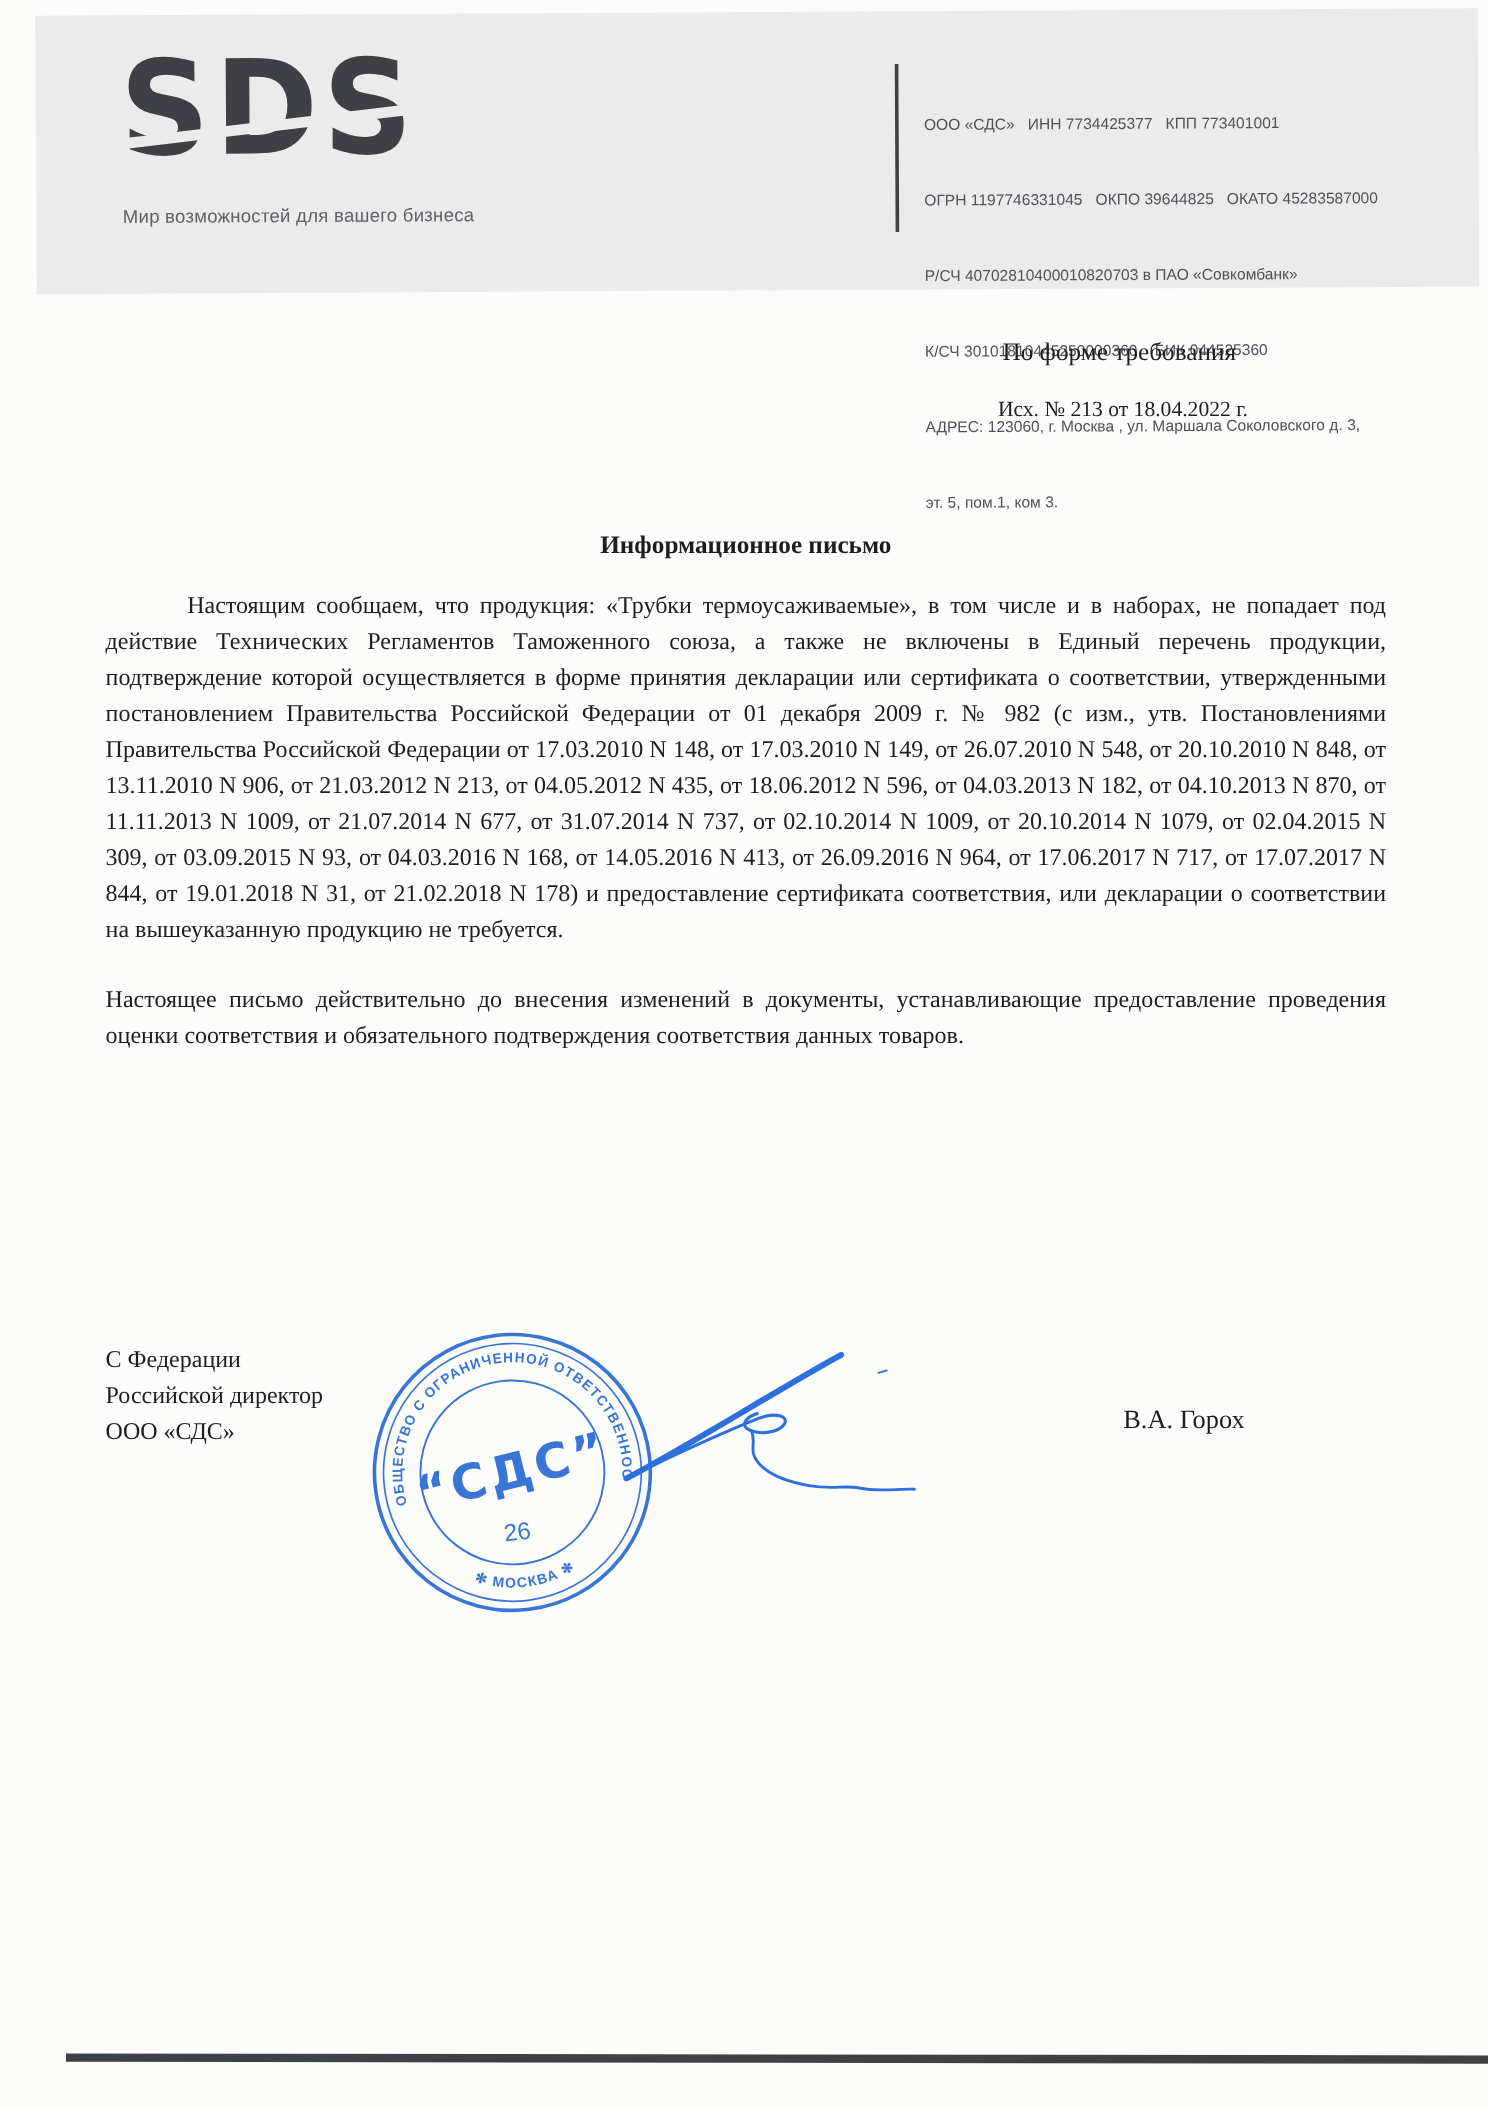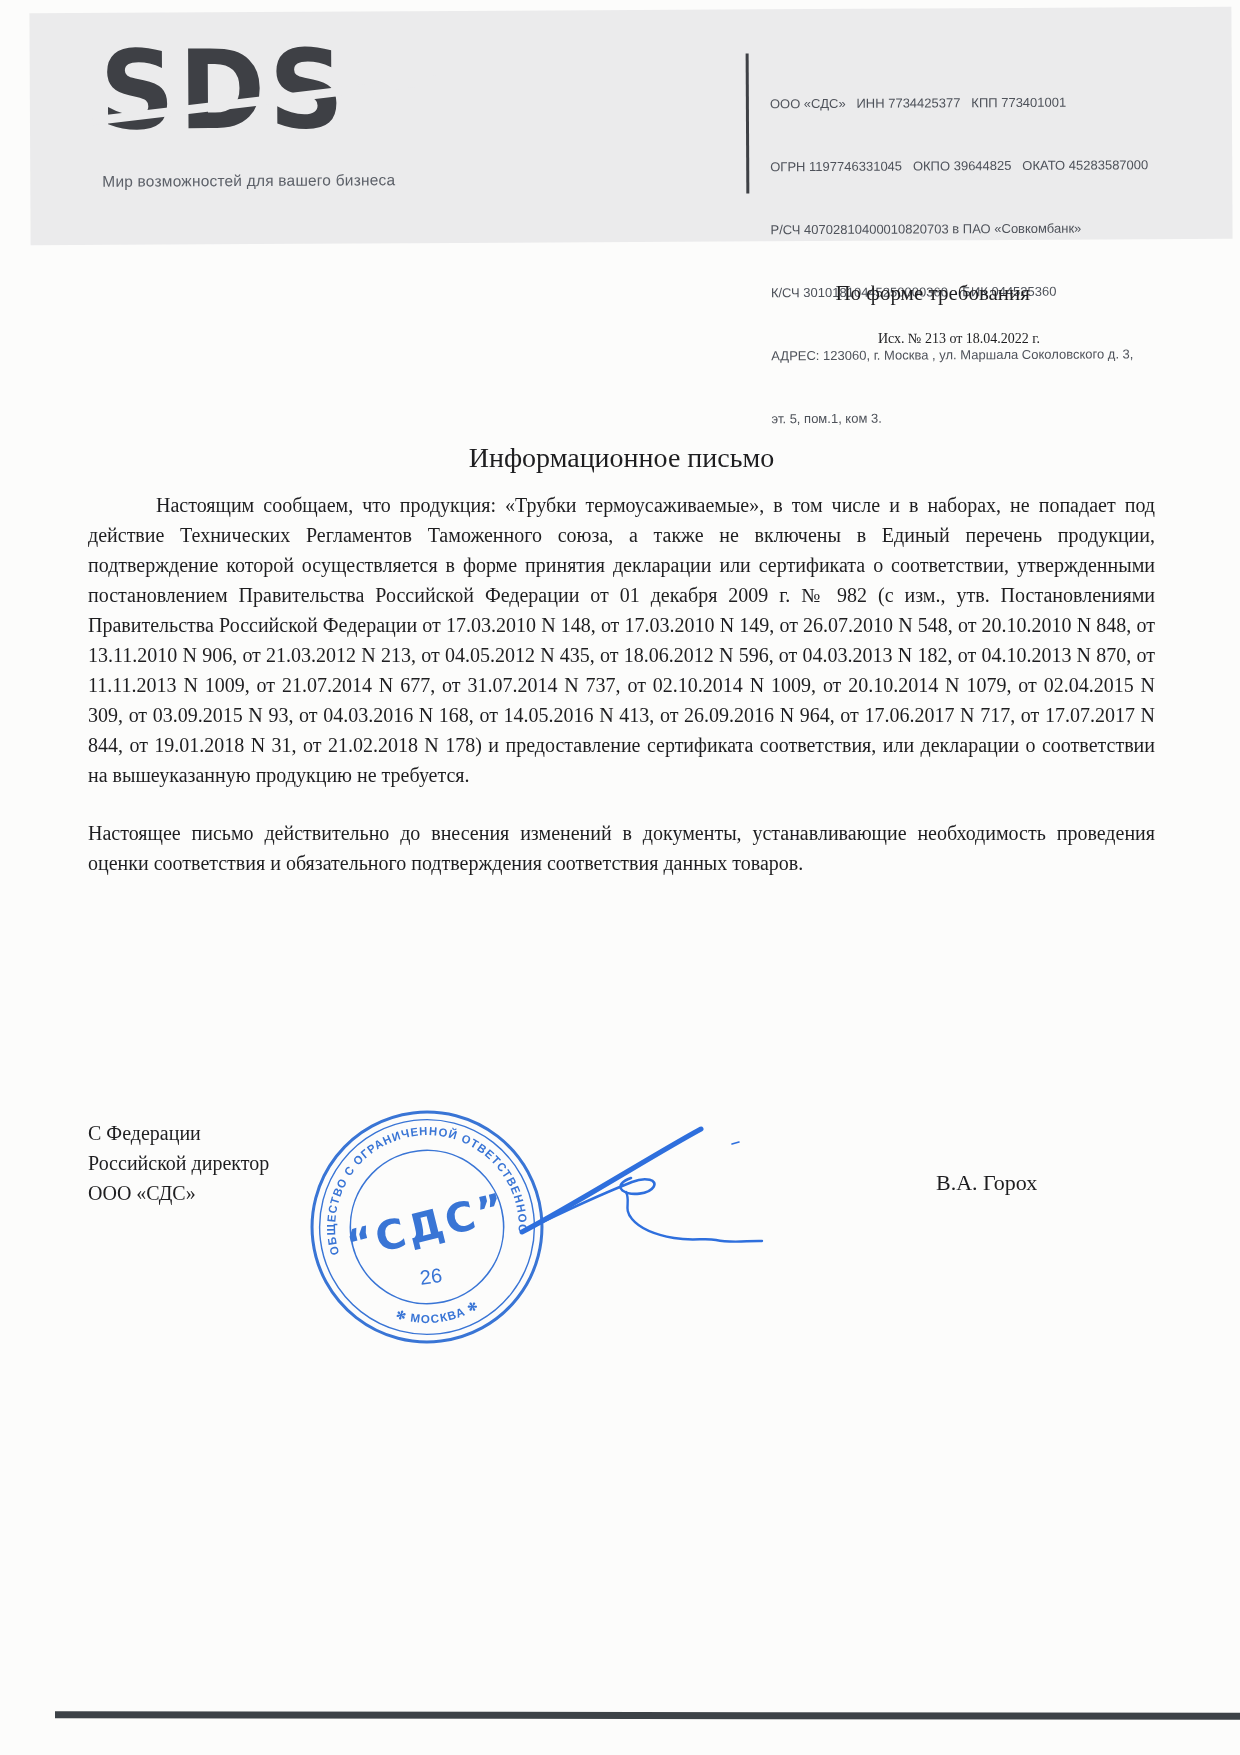--- a/index.html
+++ b/index.html
@@ -48,27 +48,27 @@
     white-space:pre;
   }
 
   
   .recipient{
     position:absolute;right:210px;top:281px;
     font-size:21px;
   }
   .ref-number{
     position:absolute;right:200px;top:331px;
-    font-size:14px;
+    font-size:18px;
   }
 
   
   .letter-title{
     position:absolute;left:88px;top:442px;width:1067px;
-    text-align:center;font-size:28px;
+    text-align:center;font-size:21px;font-weight:bold;
   }
   .letter-body{
     position:absolute;left:88px;top:490px;width:1067px;
     font-size:20px;line-height:30px;text-align:justify;
   }
   .letter-body p{margin:0 0 0 0;}
   .letter-body .p1{text-indent:68px;}
   .letter-body .p2{margin-top:28px;}
 
   
@@ -132,21 +132,21 @@
       <div>эт. 5, пом.1, ком 3.</div>
     </div>
   </div>
 
   <div class="recipient">По форме требования</div>
   <div class="ref-number">Исх. № 213 от 18.04.2022 г.</div>
 
   <div class="letter-title">Информационное письмо</div>
   <div class="letter-body">
     <p class="p1">Настоящим сообщаем, что продукция: «Трубки термоусаживаемые», в том числе и в наборах, не попадает под действие Технических Регламентов Таможенного союза, а также не включены в Единый перечень продукции, подтверждение которой осуществляется в форме принятия декларации или сертификата о соответствии, утвержденными постановлением Правительства Российской Федерации от 01 декабря 2009 г. № 982 (с изм., утв. Постановлениями Правительства Российской Федерации от 17.03.2010 N 148, от 17.03.2010 N 149, от 26.07.2010 N 548, от 20.10.2010 N 848, от 13.11.2010 N 906, от 21.03.2012 N 213, от 04.05.2012 N 435, от 18.06.2012 N 596, от 04.03.2013 N 182, от 04.10.2013 N 870, от 11.11.2013 N 1009, от 21.07.2014 N 677, от 31.07.2014 N 737, от 02.10.2014 N 1009, от 20.10.2014 N 1079, от 02.04.2015 N 309, от 03.09.2015 N 93, от 04.03.2016 N 168, от 14.05.2016 N 413, от 26.09.2016 N 964, от 17.06.2017 N 717, от 17.07.2017 N 844, от 19.01.2018 N 31, от 21.02.2018 N 178) и предоставление сертификата соответствия, или декларации о соответствии на вышеуказанную продукцию не требуется.</p>
-    <p class="p2">Настоящее письмо действительно до внесения изменений в документы, устанавливающие необходимость проведения оценки соответствия и обязательного подтверждения соответствия данных товаров.</p>
+    <p class="p2">Настоящее письмо действительно до внесения изменений в документы, устанавливающие предоставление проведения оценки соответствия и обязательного подтверждения соответствия данных товаров.</p>
   </div>
 
   <div class="signoff">
     <div>С Федерации</div>
     <div>Российской директор</div>
     <div>ООО «СДС»</div>
   </div>
   <div class="signer-name">В.А. Горох</div>
 
   <svg class="stamp" viewBox="0 0 240 240">

